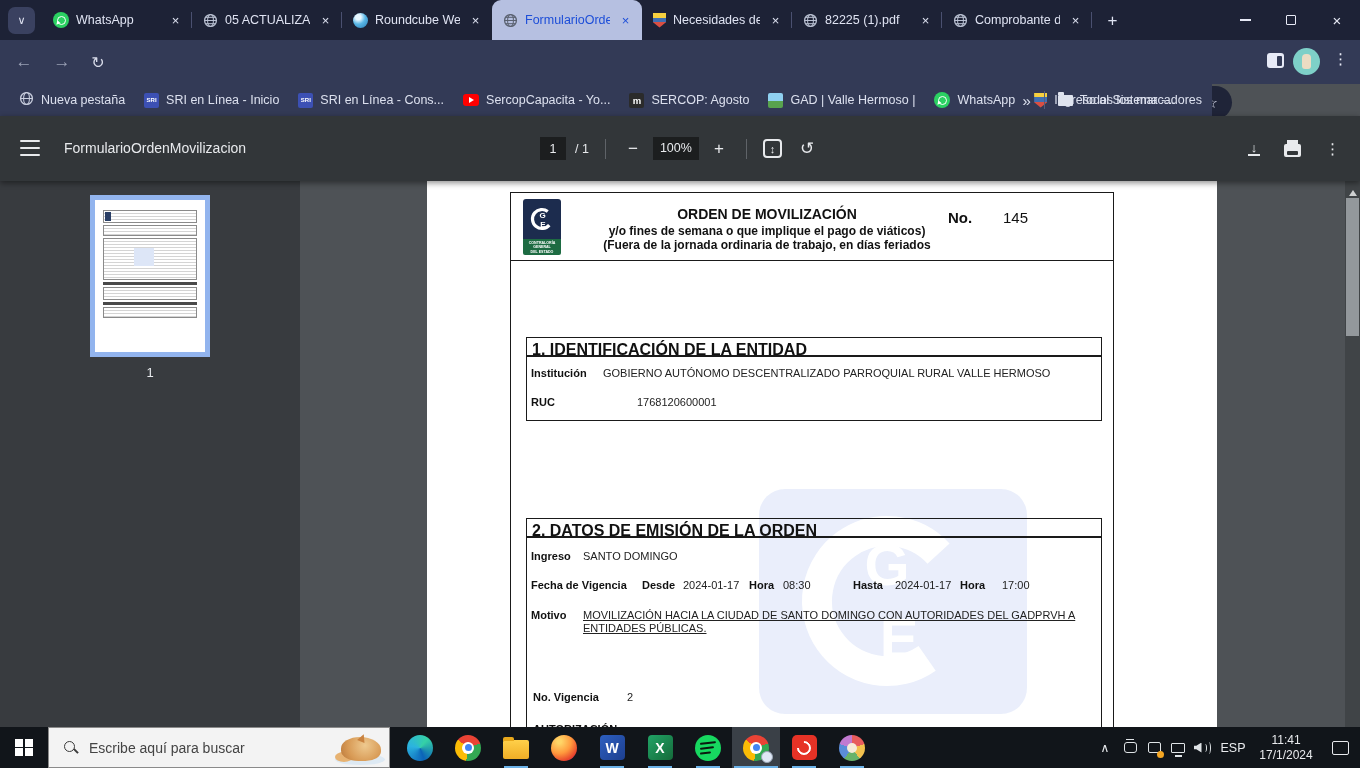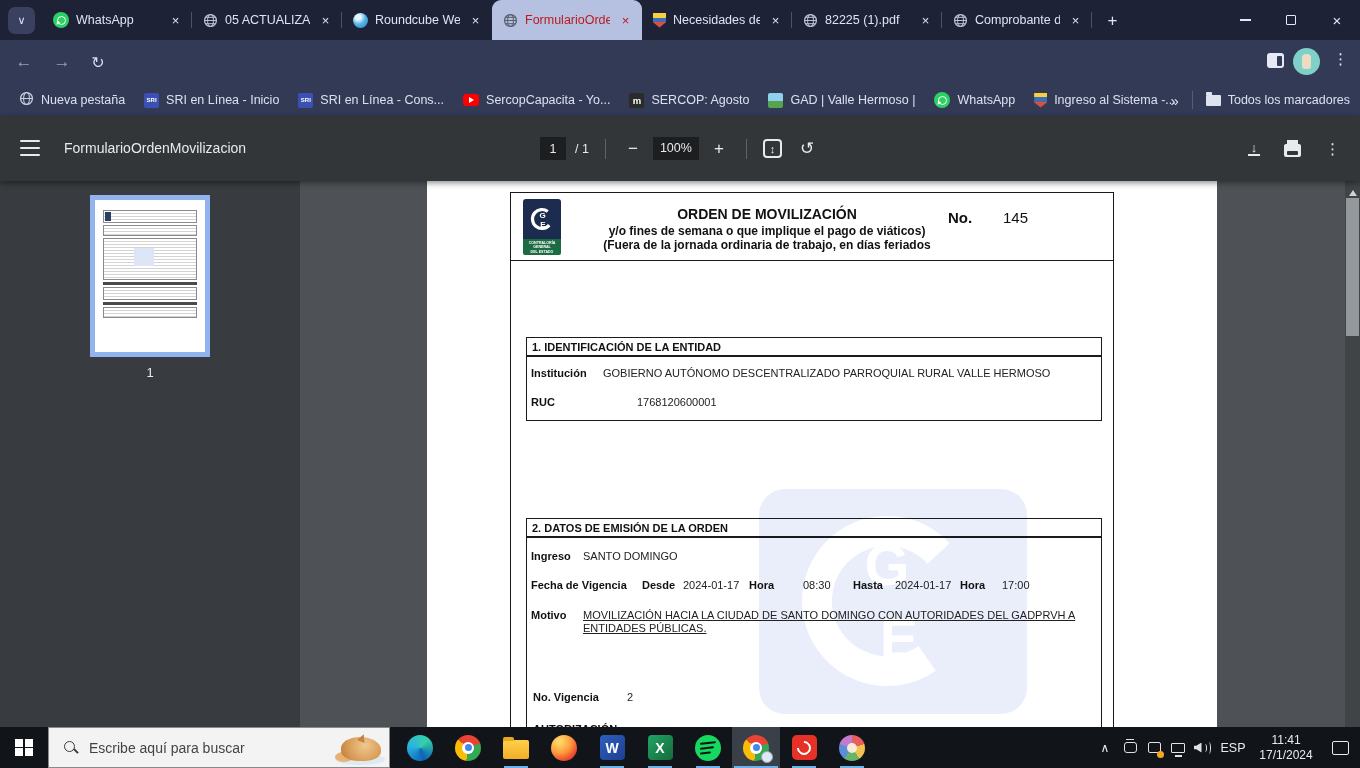--- a/index.html
+++ b/index.html
@@ -6,21 +6,21 @@
   html,body { background:#222; }
   body { font-family:"Liberation Sans", sans-serif; }
   .screen { position:relative; width:1360px; height:768px; overflow:hidden; background:#4e5256; }
 
   
   .tabstrip { position:absolute; left:0; top:0; width:1360px; height:40px; background:#1d2236; }
   .tab-search { position:absolute; left:8px; top:7px; width:27px; height:27px; border-radius:7px; background:#3a4160; color:#dfe3f2; display:flex; align-items:center; justify-content:center; font-size:11px; }
   .tabs { position:absolute; left:42px; top:0; height:40px; display:flex; }
   .tab { position:relative; width:150px; height:40px; display:flex; align-items:center; gap:7px; padding:0 8px 0 11px; color:#dfe3f2; }
   .tab.sep::after { content:''; position:absolute; right:0; top:12px; height:16px; width:1px; background:#4a5070; }
-  .tab.active { background:#b6c0e1; color:#b91c1c; border-radius:9px 9px 0 0; }
+  .tab.active { background:#b6c0e1; color:#1d4ed8; border-radius:9px 9px 0 0; }
   .tab-title { flex:1; font-size:12.5px; white-space:nowrap; overflow:hidden; }
   .tab-close { width:17px; height:17px; border-radius:50%; display:flex; align-items:center; justify-content:center; font-size:13px; flex:none; }
   .newtab { position:absolute; left:1100px; top:8px; width:25px; height:25px; display:flex; align-items:center; justify-content:center; color:#dfe3f2; font-size:17px; border-radius:50%; }
   .wincontrols { position:absolute; right:0; top:0; height:40px; display:flex; }
   .wc { width:46px; height:40px; display:flex; align-items:center; justify-content:center; color:#e7eaf6; font-size:15px; }
   .wc-min { width:11px; height:1.5px; background:#e7eaf6; }
   .wc-max { width:10px; height:10px; border:1.2px solid #e7eaf6; border-radius:1px; }
 
   
   .fav { flex:none; }
@@ -40,21 +40,21 @@
   .url { margin-left:9px; color:#e7eaf6; font-size:13.5px; white-space:nowrap; overflow:hidden; flex:1; }
   .star { margin-right:14px; color:#cfd3e4; font-size:16px; }
   .sidepanel-ic { position:absolute; right:76px; top:13px; }
   .sidepanel-ic i { display:block; width:17px; height:15px; border-radius:3px; background:#e7eaf6; position:relative; }
   .sidepanel-ic i::after { content:''; position:absolute; right:2.5px; top:2.5px; bottom:2.5px; width:5px; background:#333a56; border-radius:1px; }
   .avatar { position:absolute; right:40px; top:8px; width:27px; height:27px; border-radius:50%; background:#7ed0c8; overflow:hidden; }
   .avatar i { position:absolute; left:9px; top:6px; width:9px; height:15px; background:#ecdcc3; border-radius:4px 4px 3px 3px; }
   .menu-dots3 { position:absolute; right:12px; top:10px; color:#e7eaf6; font-size:15px; }
 
   
-  .bookmarks { position:absolute; left:0; top:84px; width:1360px; height:32px; background:#333a56; display:flex; align-items:center; }
+  .bookmarks { position:absolute; left:0; top:84px; width:1212px; height:32px; background:#333a56; display:flex; align-items:center; }
   .bm { display:flex; align-items:center; gap:7px; color:#dce0ee; font-size:12.5px; margin-left:19px; white-space:nowrap; }
   .bm-globe, .tab .fav svg { display:block; }
   .bm-sri { width:15px; height:15px; background:#3c50b4; border-radius:2px; color:#fff; font-size:6px; font-weight:bold; display:flex; align-items:center; justify-content:center; }
   .bm-yt { width:16px; height:12px; background:#f00; border-radius:3px; display:flex; align-items:center; justify-content:center; }
   .bm-yt i { width:0; height:0; border:3px solid transparent; border-left:5px solid #fff; margin-left:3px; }
   .bm-ser { width:15px; height:15px; border-radius:2px; background:#2b2b2b; color:#fff; font-size:9.5px; font-weight:bold; display:flex; align-items:center; justify-content:center; }
   .bm-gad { width:15px; height:15px; border-radius:2px; background:linear-gradient(180deg,#8fd0f0 0 55%, #58a34e 55% 100%); }
   .bm-right { position:absolute; right:10px; top:0; height:32px; display:flex; align-items:center; gap:13px; }
   .bm-more { color:#dce0ee; font-size:15px; }
   .bm-div { width:1px; height:18px; background:#555d7a; }
@@ -105,21 +105,21 @@
   .cge-logo { position:absolute; left:12px; top:6px; width:38px; }
   .cge-top { width:38px; height:40px; background:#1c2c4e; border-radius:3px 3px 0 0; display:flex; align-items:center; justify-content:center; }
   .cge-band { width:38px; height:16px; background:#1d6b42; color:#fff; font-size:3.6px; font-weight:bold; text-align:center; line-height:4.6px; padding-top:1.5px; border-radius:0 0 2px 2px; }
   .doc-titles { position:absolute; left:56px; top:13px; width:400px; text-align:center; color:#111; }
   .t1 { font-size:14px; font-weight:bold; margin-bottom:3px; }
   .t2 { font-size:12px; font-weight:bold; line-height:13.5px; }
   .no-l { position:absolute; left:437px; top:16px; font-size:15px; font-weight:bold; color:#111; }
   .no-v { position:absolute; left:492px; top:16px; font-size:15px; color:#111; }
 
   .sec { position:absolute; left:15px; width:576px; border:1px solid #1a1a1a; background:transparent; }
-  .sech { height:19px; border-bottom:2px solid #1a1a1a; font-size:11px; font-weight:bold; color:#111; padding:3px 0 0 5px; }
+  .sech { height:19px; border-bottom:2px solid #1a1a1a; font-size:16px; font-weight:bold; color:#111; padding:3px 0 0 5px; }
   .s1 { top:76px; height:84px; }
   .s2 { top:173px; height:345px; }
   .lb { position:absolute; font-size:11px; font-weight:bold; color:#111; white-space:nowrap; }
   .vl { position:absolute; font-size:11px; color:#222; white-space:nowrap; }
   .vl.wrap { white-space:normal; width:505px; line-height:12.5px;text-decoration:underline; }
 
   .cge-wm { position:absolute; left:248px; top:296px; z-index:0; opacity:.95; }
   .doc-z { position:relative; z-index:1; }
 
   .vscroll { position:absolute; left:1345px; top:0; width:15px; height:546px; background:#404447; }
@@ -440,21 +440,21 @@
 
         <div class="sec s2 doc-z">
           <div class="sech">2. DATOS DE EMISIÓN DE LA ORDEN</div>
           <span class="lb" style="left:4px;top:31px">Ingreso</span>
           <span class="vl" style="left:56px;top:31px">SANTO DOMINGO</span>
 
           <span class="lb" style="left:4px;top:60px">Fecha de Vigencia</span>
           <span class="lb" style="left:115px;top:60px">Desde</span>
           <span class="vl" style="left:156px;top:60px">2024-01-17</span>
           <span class="lb" style="left:222px;top:60px">Hora</span>
-          <span class="vl" style="left:276px;top:60px">08:30</span>
+          <span class="vl" style="left:256px;top:60px">08:30</span>
           <span class="lb" style="left:326px;top:60px">Hasta</span>
           <span class="vl" style="left:368px;top:60px">2024-01-17</span>
           <span class="lb" style="left:433px;top:60px">Hora</span>
           <span class="vl" style="left:475px;top:60px">17:00</span>
 
           <span class="lb" style="left:4px;top:90px">Motivo</span>
           <span class="vl wrap" style="left:56px;top:90px">MOVILIZACIÓN HACIA LA CIUDAD DE SANTO DOMINGO CON AUTORIDADES DEL GADPRVH A ENTIDADES PÚBLICAS.</span>
 
           <span class="lb" style="left:6px;top:172px">No. Vigencia</span>
           <span class="vl" style="left:100px;top:172px">2</span>

